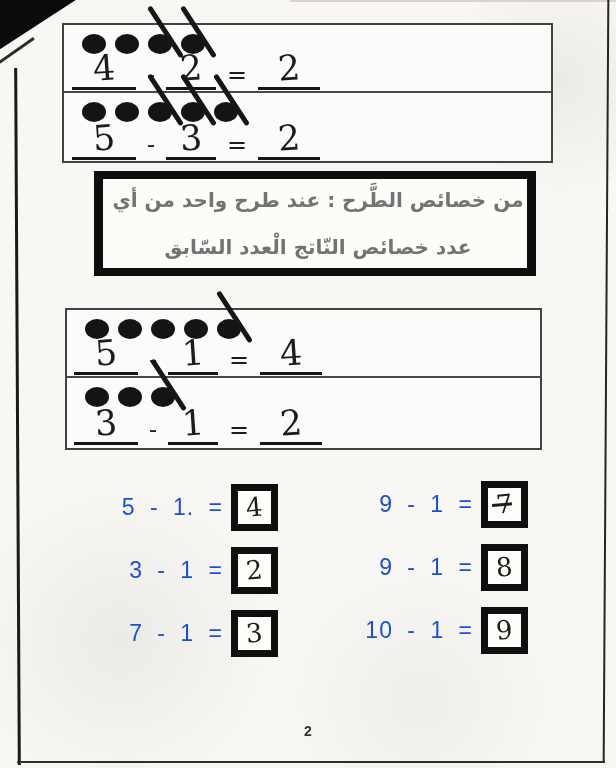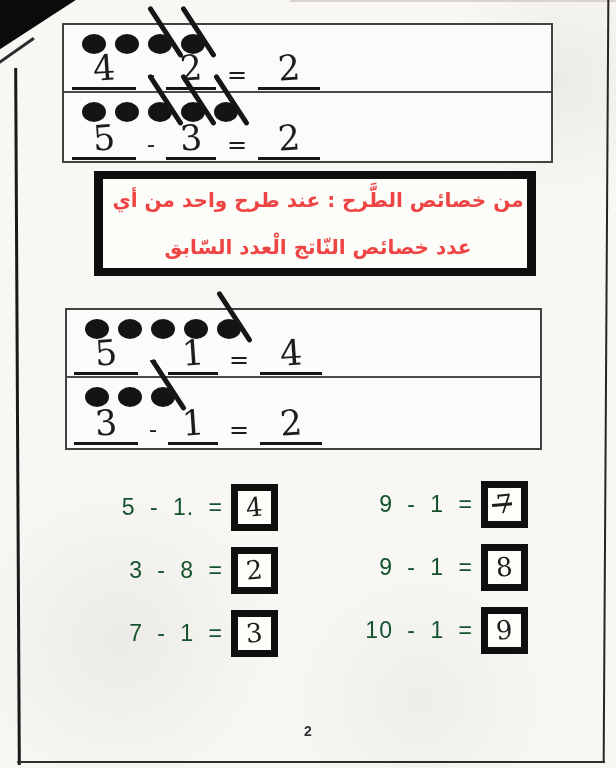--- a/index.html
+++ b/index.html
@@ -42,29 +42,29 @@
     display:inline-block;transform:rotate(-4deg);}
   .op{font-family:"DejaVu Serif", serif;font-size:24px;line-height:1;color:#1c1c1c;
     align-self:flex-end;padding-bottom:3px;}
 
   
   .prop-box{position:absolute;left:94px;top:171px;width:442px;height:105px;
     background:#0e0e0e;box-sizing:border-box;}
   .prop-inner{position:absolute;left:9px;top:8px;right:9px;bottom:8px;background:#fcfcf9;
     display:flex;flex-direction:column;justify-content:center;gap:16px;text-align:center;
     direction:rtl;font-family:"DejaVu Sans", sans-serif;font-size:20px;font-weight:bold;
-    color:#ef4444;line-height:1.55;padding-left:6px;}
+    color:#737373;line-height:1.55;padding-left:6px;}
 
   
   .col{position:absolute;}
   .col-left{left:100px;top:484px;width:178px;}
   .col-right{left:372px;top:481px;width:156px;}
   .ex-row{display:flex;align-items:center;justify-content:flex-end;gap:8px;height:46px;
     margin-bottom:17px;}
-  .ex-label{font-size:23px;color:#14532d;word-spacing:7px;letter-spacing:1px;white-space:nowrap;}
+  .ex-label{font-size:23px;color:#1d4ed8;word-spacing:7px;letter-spacing:1px;white-space:nowrap;}
   .ans-box{border:7px solid #0f0f0f;background:#fdfdfa;width:33px;height:33px;flex:0 0 auto;
     display:flex;align-items:center;justify-content:center;}
   .hw-ans{font-family:"DejaVu Serif", serif;font-size:26px;line-height:1;color:#1d1d1d;
     display:inline-block;transform:rotate(-5deg);position:relative;}
   .cross7::after{content:'';position:absolute;left:-4px;top:12px;width:20px;height:2.5px;
     background:#1d1d1d;}
 
   .page-num{position:absolute;left:0;top:723px;width:616px;text-align:center;
     font-size:14px;font-weight:bold;color:#333;}
 </style>
@@ -194,21 +194,21 @@
 </div>
 
 <div class="col col-left">
   <div class="ex-row">
     <span class="ex-label">5 - 1. =</span>
     <span class="ans-box">
         <span class="hw-ans">4</span>
       </span>
   </div>
   <div class="ex-row">
-    <span class="ex-label">3 - 8 =</span>
+    <span class="ex-label">3 - 1 =</span>
     <span class="ans-box">
         <span class="hw-ans">2</span>
       </span>
   </div>
   <div class="ex-row">
     <span class="ex-label">7 - 1 =</span>
     <span class="ans-box">
         <span class="hw-ans">3</span>
       </span>
   </div>

